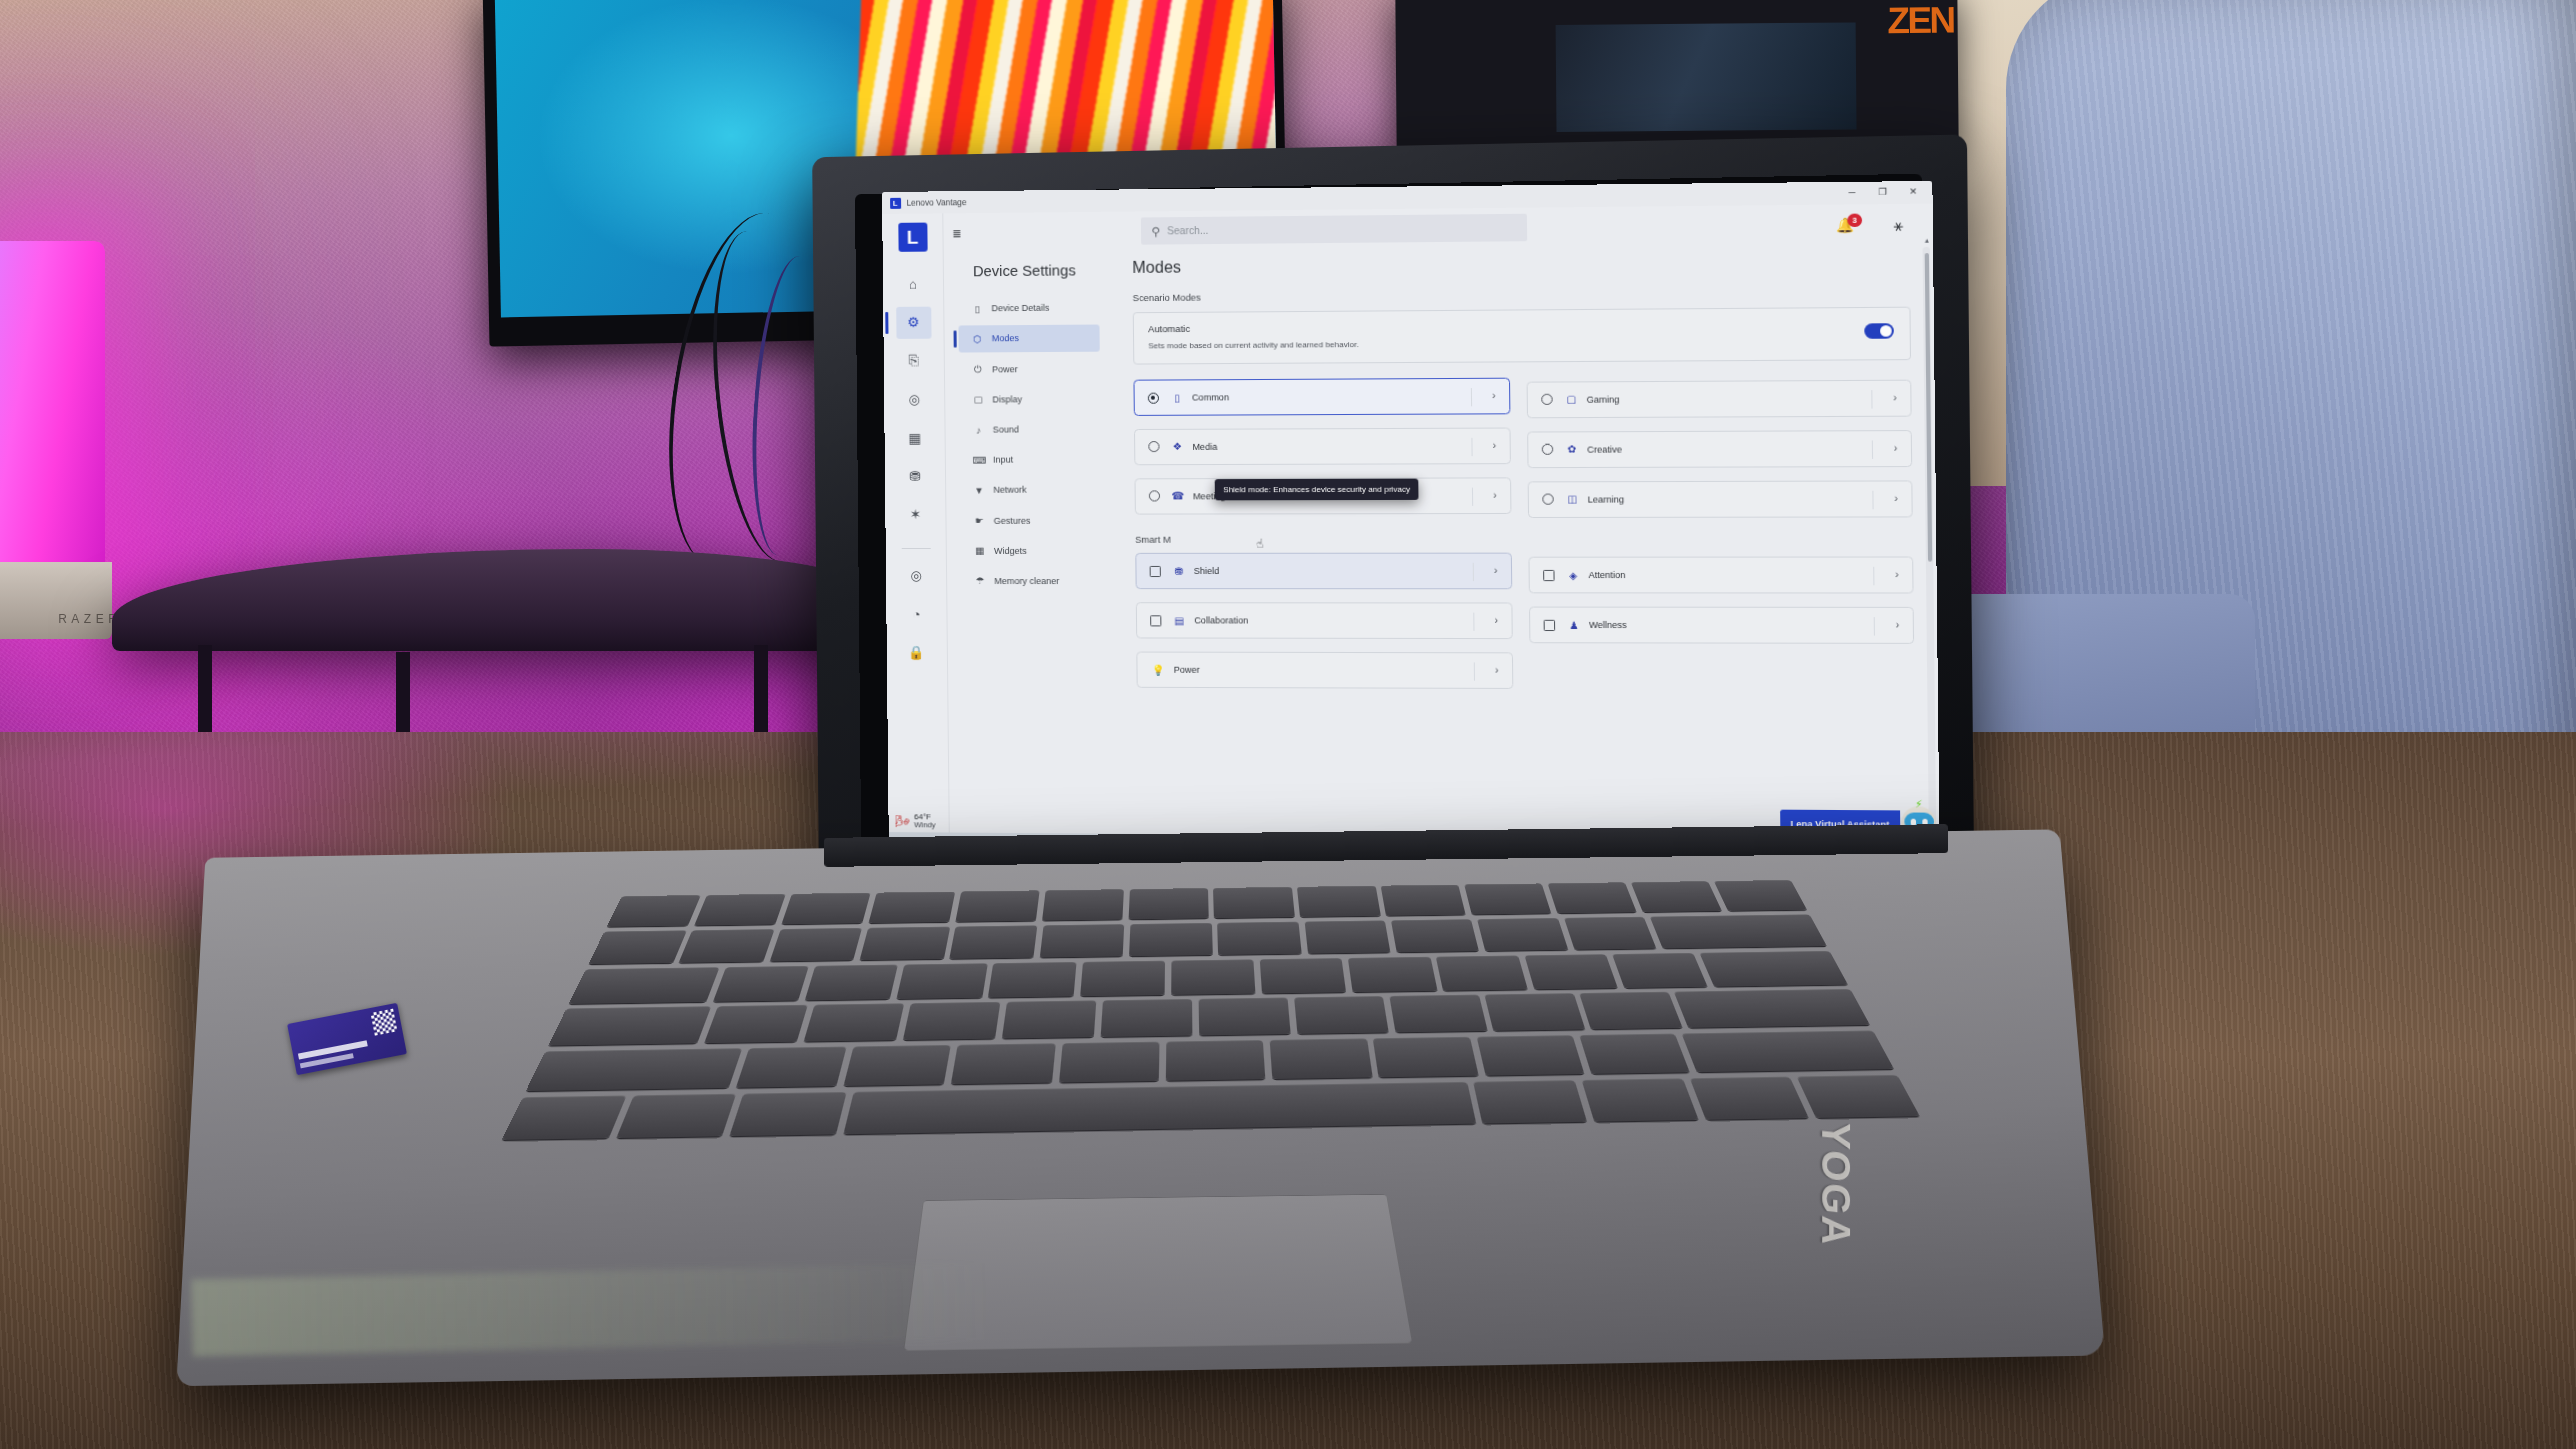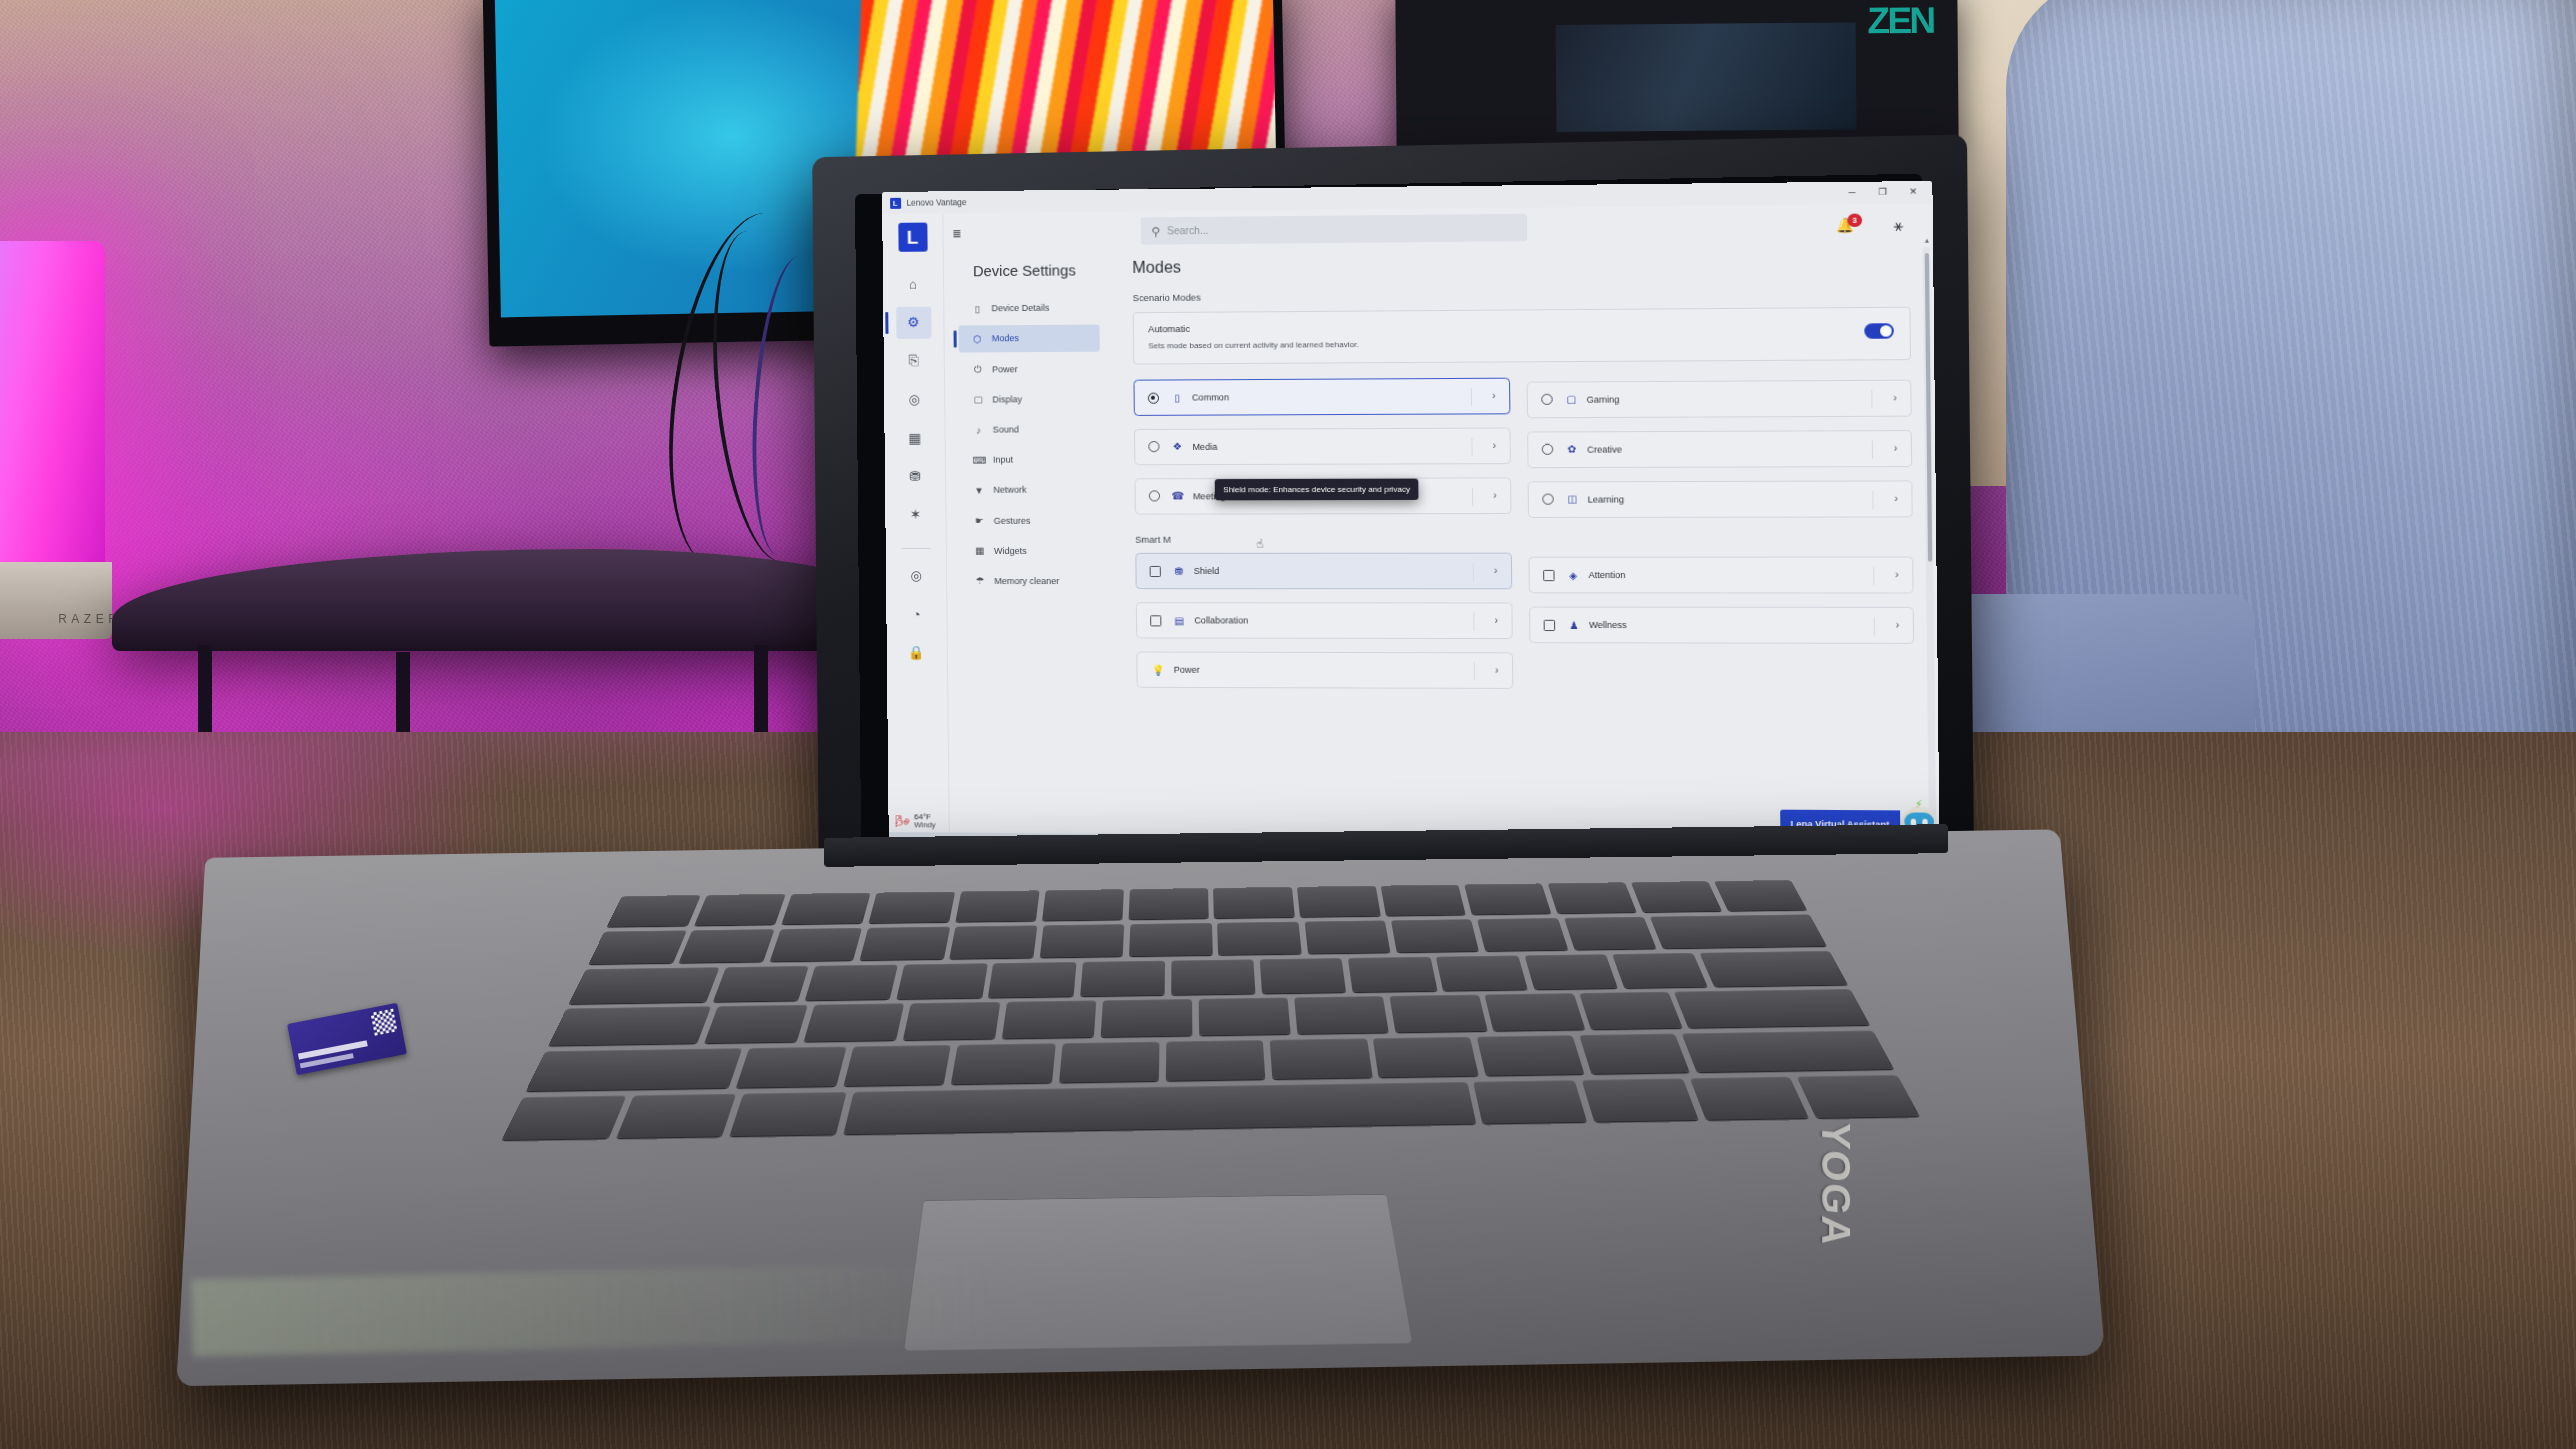--- a/index.html
+++ b/index.html
@@ -64,23 +64,23 @@
   .mon-right {
     position: absolute; left: 1396px; top: -12.8px; width: 562px; height: 166px;
     background: #16161d; border-radius: 5.1px; transform: rotate(-0.5deg);
     box-shadow: 0 12.8px 38px rgba(0,0,0,.7);
   }
   .mon-right .screen {
     position: absolute; left: 160px; top: 37px; right: 102px; bottom: 22px;
     background: linear-gradient(115deg,#1b2330,#2a3a4e 45%,#14202e);
   }
   .mon-right .zone {
-    position: absolute; right: 24px; top: 16.6px;
+    position: absolute; right: 4px; top: 16.6px;
     font: 700 37px/1 "Liberation Sans", sans-serif;
-    color: #14b8a6; letter-spacing: -2.6px; opacity: .88;
+    color: #f97316; letter-spacing: -2.6px; opacity: .88;
   }
 
   
   .cable { position: absolute; border-left: 4.5px solid #0d0d12; border-radius: 60%; }
   .c1 { left: 674px; top: 211px; width: 134px; height: 358px; border-color: #121218; transform: rotate(9deg); }
   .c2 { left: 716px; top: 230px; width: 96px; height: 332px; border-color: #15151c; transform: rotate(-6deg); }
   .c3 { left: 754px; top: 256px; width: 70px; height: 300px; border-color: #3b2f7a; transform: rotate(4deg); }
 
   
   .lamp {

